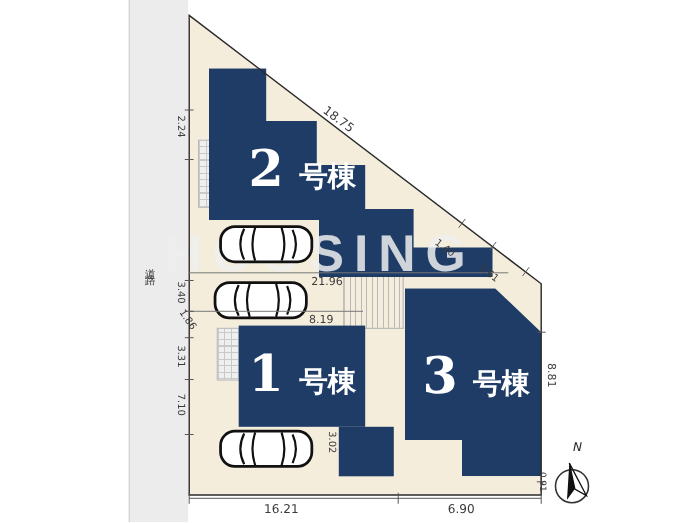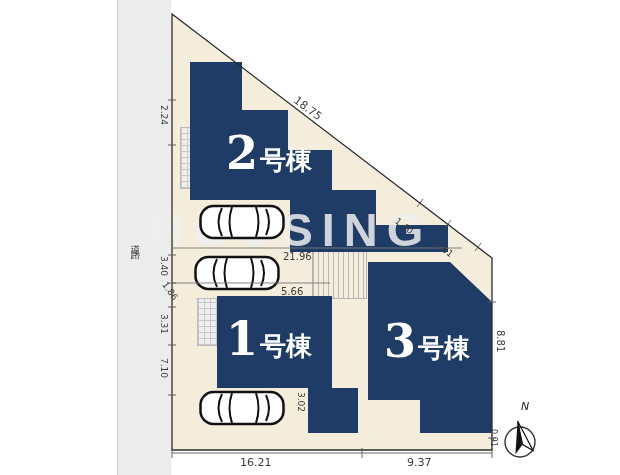--- a/index.html
+++ b/index.html
@@ -28,21 +28,21 @@
   .bld2{left:190px;top:62px;width:258px;height:190px;
         clip-path:polygon(0 0,52px 0,52px 48px,98px 48px,98px 88px,142px 88px,142px 128px,
                   186px 128px,186px 163px,258px 163px,258px 190px,100px 190px,100px 138px,0 138px);}
   .bld1{left:217px;top:296px;width:115px;height:92px;}
   .bld1leg{left:308px;top:388px;width:50px;height:45px;}
   .bld3{left:368px;top:262px;width:124px;height:171px;
         clip-path:polygon(0 0,82px 0,124px 40px,124px 171px,52px 171px,52px 138px,0 138px);}
   .bld-label{position:absolute;color:#fff;display:flex;align-items:baseline;white-space:nowrap;
         font-family:"DejaVu Serif",serif;}
   .bld-label .num{font-size:46px;font-weight:700;line-height:1;}
-  .bld-label .suffix{font-size:26px;font-weight:700;line-height:1;margin-left:2px;}
+  .bld-label .suffix{font-size:26px;font-weight:700;line-height:1;margin-left:14px;}
   .lbl-b2{left:226px;top:130px;}
   .lbl-b1{left:226px;top:316px;}
   .lbl-b3{left:384px;top:318px;}
   
   .watermark{position:absolute;left:150px;top:202px;font-size:47px;font-weight:700;
         color:rgba(238,238,238,0.85);letter-spacing:9px;font-family:"Liberation Sans",sans-serif;
         pointer-events:none;}
   
   .car{position:absolute;width:88px;height:38px;}
   .car1{left:198px;top:203px;}
@@ -151,24 +151,24 @@
     <line x1="475" y1="251" x2="481" y2="243" stroke="#555" stroke-width="0.9"></line>
 
     <line x1="488" y1="302" x2="496" y2="302" stroke="#555" stroke-width="0.9"></line>
     <line x1="488" y1="438" x2="496" y2="438" stroke="#555" stroke-width="0.9"></line>
   </svg>
 
   <div class="dim d-hyp">18.75</div>
   <div class="dim d-140">1.40</div>
   <div class="dim d-261">2.61</div>
   <div class="dim d-1338">21.96</div>
-  <div class="dim d-819">5.66</div>
+  <div class="dim d-819">8.19</div>
   <div class="dim d-881 vert">8.81</div>
   <div class="dim d-1002">16.21</div>
-  <div class="dim d-690">9.37</div>
+  <div class="dim d-690">6.90</div>
   <div class="dim d-091 vert">0.91</div>
   <div class="dim d-224 vert">2.24</div>
   <div class="dim d-340 vert">3.40</div>
   <div class="dim d-186">1.86</div>
   <div class="dim d-331 vert">3.31</div>
   <div class="dim d-710 vert">7.10</div>
   <div class="dim d-302 vert">3.02</div>
 
   <svg class="compass" viewBox="0 0 44 56">
     <circle cx="22" cy="34" r="15" fill="none" stroke="#333" stroke-width="1.4"></circle>

